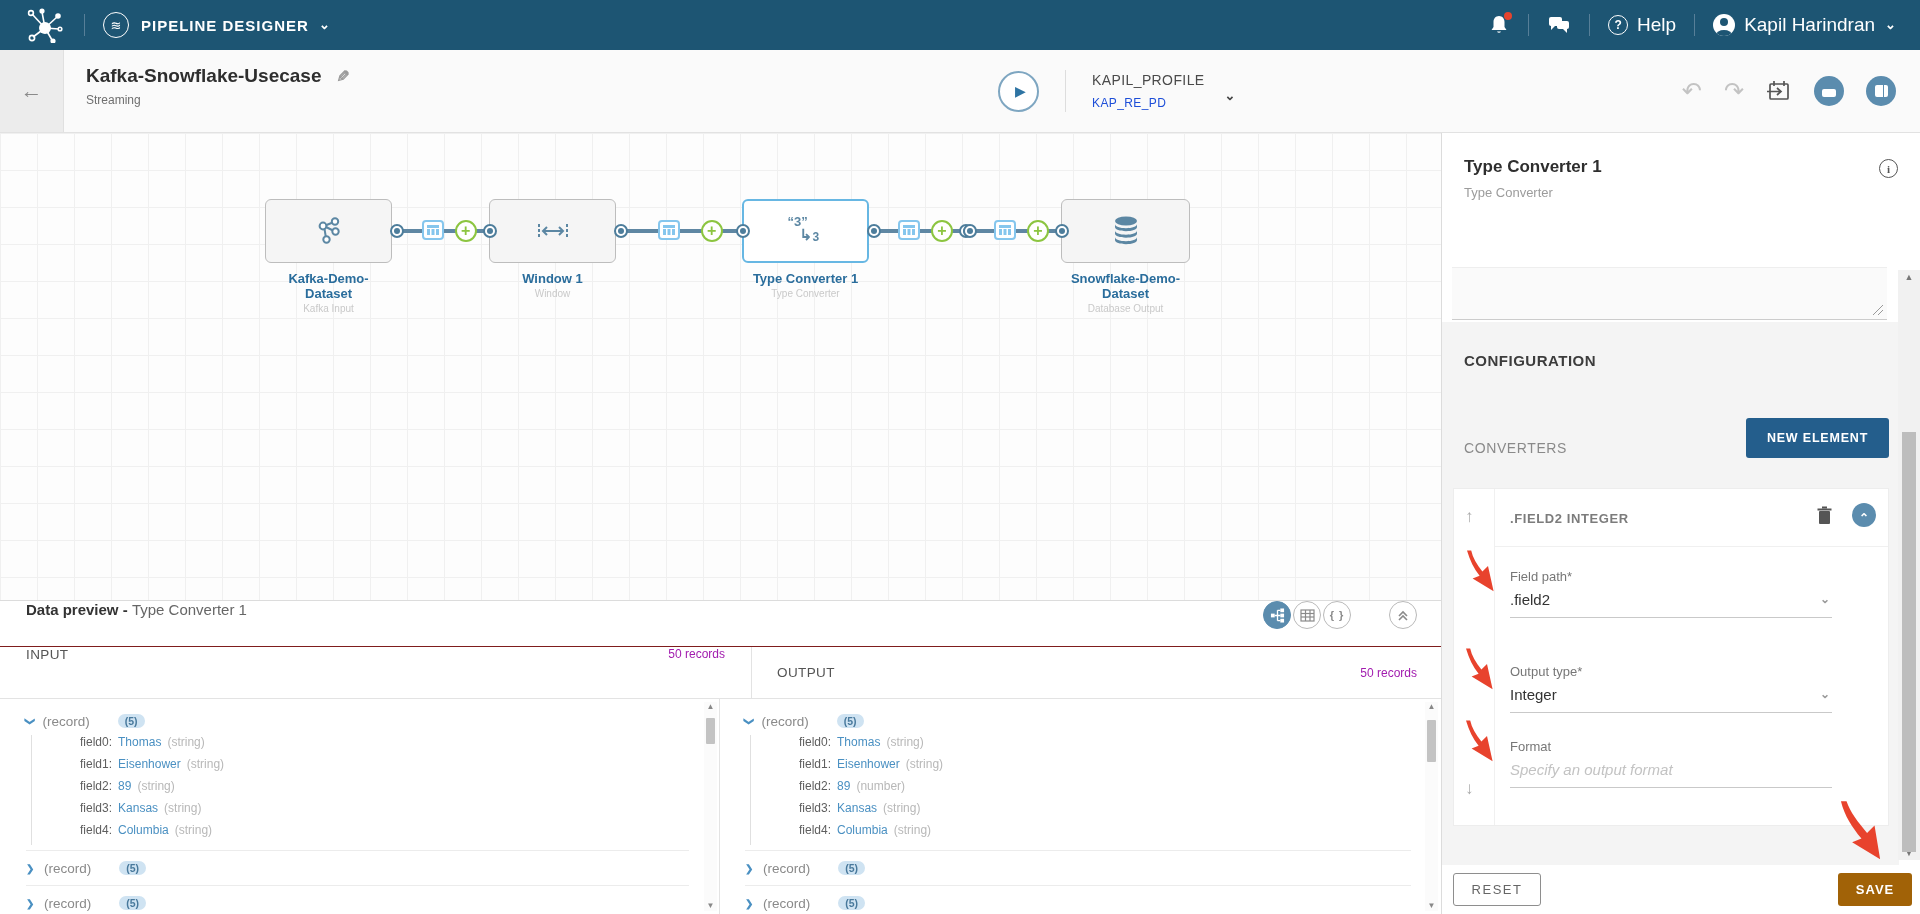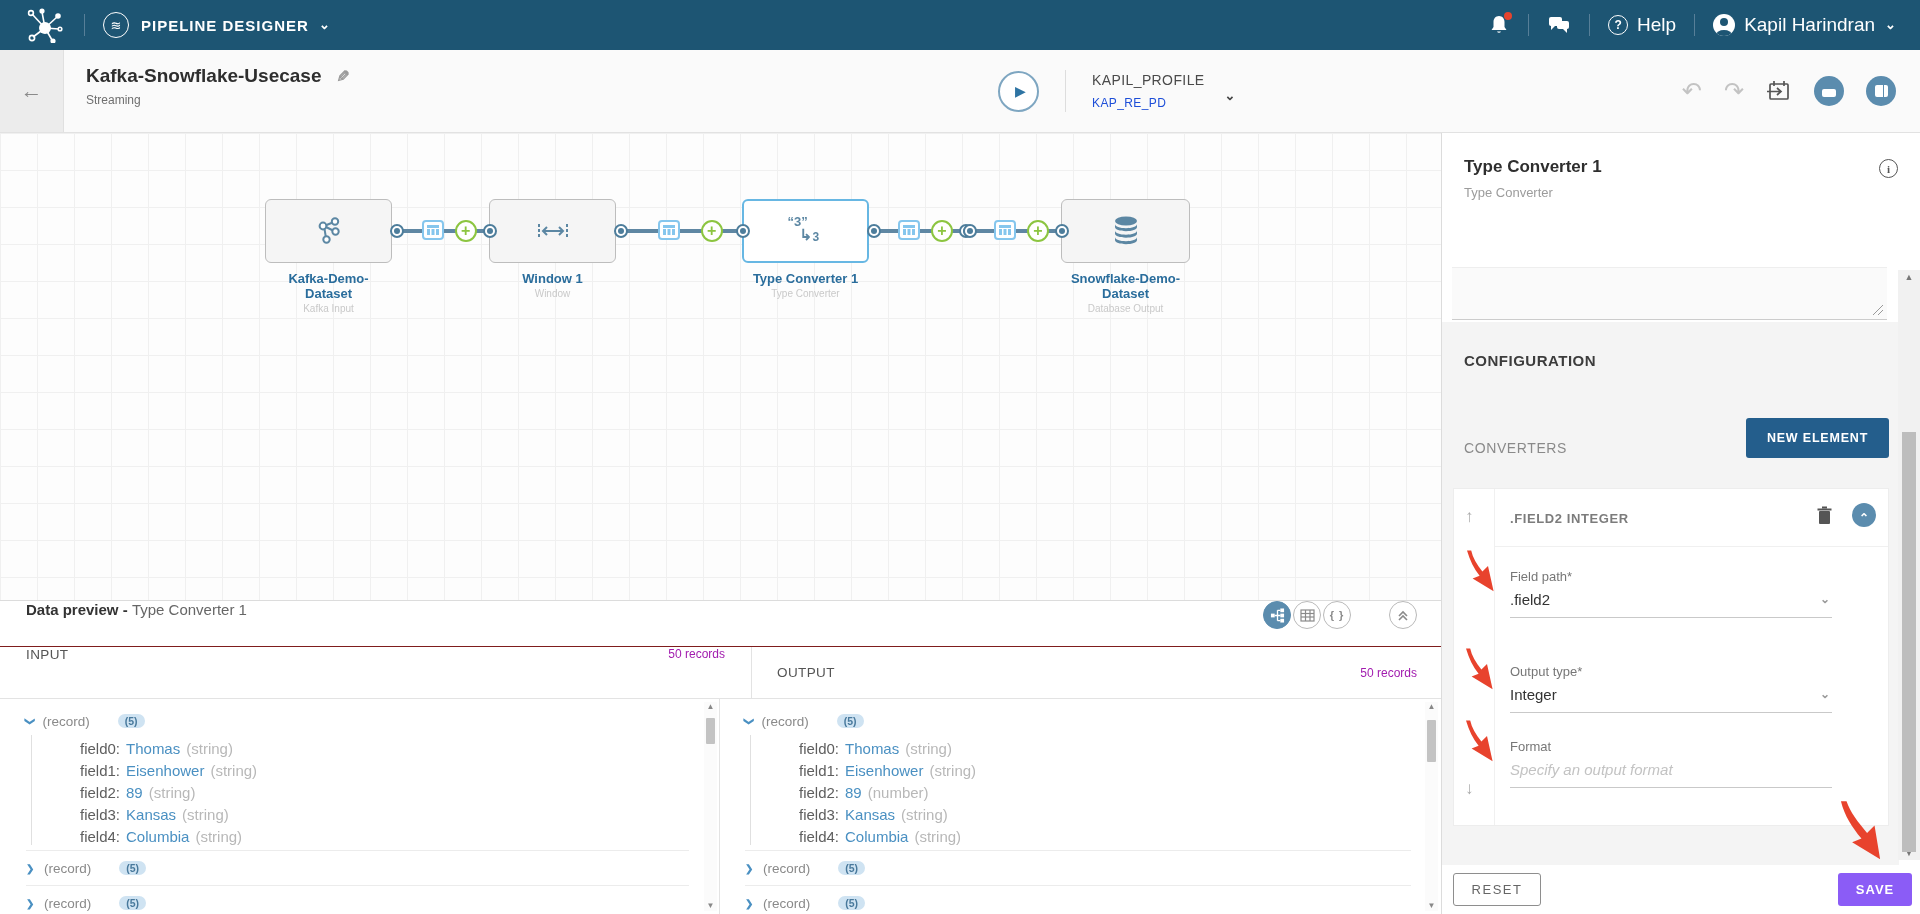--- a/index.html
+++ b/index.html
@@ -86,21 +86,21 @@
   .pv-count{margin-left:auto;font-size:12px;color:#a21caf}
   .pv-trees{display:flex;height:215px}
   .tree-l{width:720px;border-right:1px solid #e3e3e3;position:relative;padding:10px 30px 0 26px;overflow:hidden}
   .tree-r{flex:1;position:relative;padding:10px 30px 0 25px;overflow:hidden}
   .rec{height:24px;display:flex;align-items:center;cursor:pointer}
   .tchev{color:#4a90c2;font-size:10px;width:18px;font-weight:bold}
   .rot{display:inline-block;transform:rotate(90deg);width:auto;margin-right:8px}
   .rec-label{font-size:13.5px;color:#8a8a8a}
   .badge5{margin-left:28px;background:#cfe3f2;color:#48799c;font-size:10.5px;font-weight:bold;border-radius:8px;padding:1px 7px}
   .fields{margin-left:5px;border-left:1px solid #e0e0e0;padding-left:48px;margin-top:2px;margin-bottom:4px}
-  .frow{height:22px;display:flex;align-items:flex-end;font-size:15px}
+  .frow{height:22px;display:flex;align-items:flex-start;font-size:12px}
   .fkey{color:#5e5e5e;margin-right:6px}
   .fval{color:#4a90c2;margin-right:6px}
   .ftype{color:#b8b8b8}
   .rec-sep{border-top:1px solid #ececec;margin:5px 0 5px 0}
   .vscroll{position:absolute;top:3px;bottom:3px;width:13px;background:#fbfbfb;display:flex;flex-direction:column;align-items:center}
   .vs-l{right:2px}.vs-r{right:3px}
   .vs-arrow{font-size:8px;color:#888;line-height:10px}
   .vs-track{flex:1;width:11px;position:relative}
   .vs-thumb{position:absolute;left:1px;width:9px;background:#c3c3c3;border-radius:1px}
 
@@ -125,21 +125,21 @@
   .collapse-el span{margin-top:6px}
   .card-div{position:absolute;left:41px;right:0;top:57px;border-top:1px solid #f0f0f0}
   .fgroup{position:absolute;left:56px;width:322px}
   .fg1{top:80px}.fg2{top:175px}.fg3{top:250px}
   .flabel{font-size:13px;color:#777}
   .fvalrow{margin-top:7px;font-size:15px;color:#333;border-bottom:1px solid #c9c9c9;padding-bottom:9px;position:relative;cursor:pointer}
   .fchev{position:absolute;right:2px;top:4px;font-size:12px;color:#999;font-weight:bold;line-height:8px}
   .fplaceholder{color:#c3c3c3;font-style:italic}
   .actions{position:absolute;left:0;right:0;bottom:0;height:49px;background:#fff;display:flex;align-items:center;padding:0 8px 0 11px}
   .reset-btn{width:88px;height:33px;background:#fff;border:1px solid #8e8e8e;border-radius:3px;color:#666;font-size:13px;letter-spacing:1.5px;cursor:pointer}
-  .save-btn{margin-left:auto;width:74px;height:33px;background:#8b5cf6;border:none;border-radius:3px;color:#fff;font-size:13px;font-weight:bold;letter-spacing:1px;cursor:pointer}
+  .save-btn{margin-left:auto;width:74px;height:33px;background:#a16207;border:none;border-radius:3px;color:#fff;font-size:13px;font-weight:bold;letter-spacing:1px;cursor:pointer}
   .pn-scroll{position:absolute;right:0;top:137px;width:22px;height:590px;background:#f1f1f1;display:flex;flex-direction:column;align-items:center}
   .pn-scroll .vs-arrow{font-size:9px;color:#777;line-height:14px}
   .pn-track{flex:1;width:16px;position:relative}
   .pn-thumb{position:absolute;left:1px;top:148px;height:420px;width:14px;background:#bdbdbd}
 
   
   .ann{position:absolute;z-index:50;pointer-events:none}
 </style>
 </head>
 <body>

